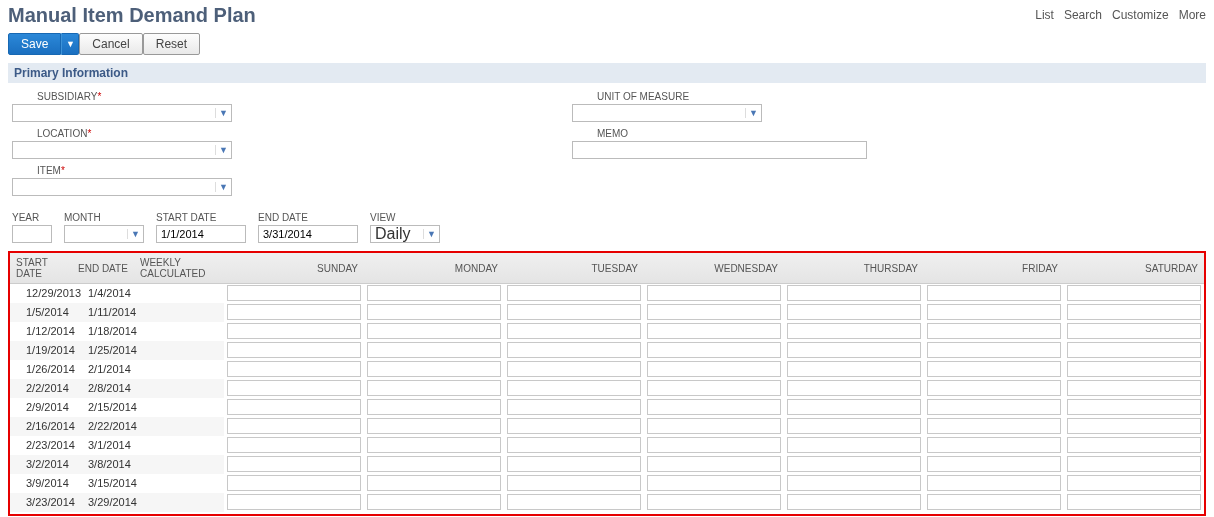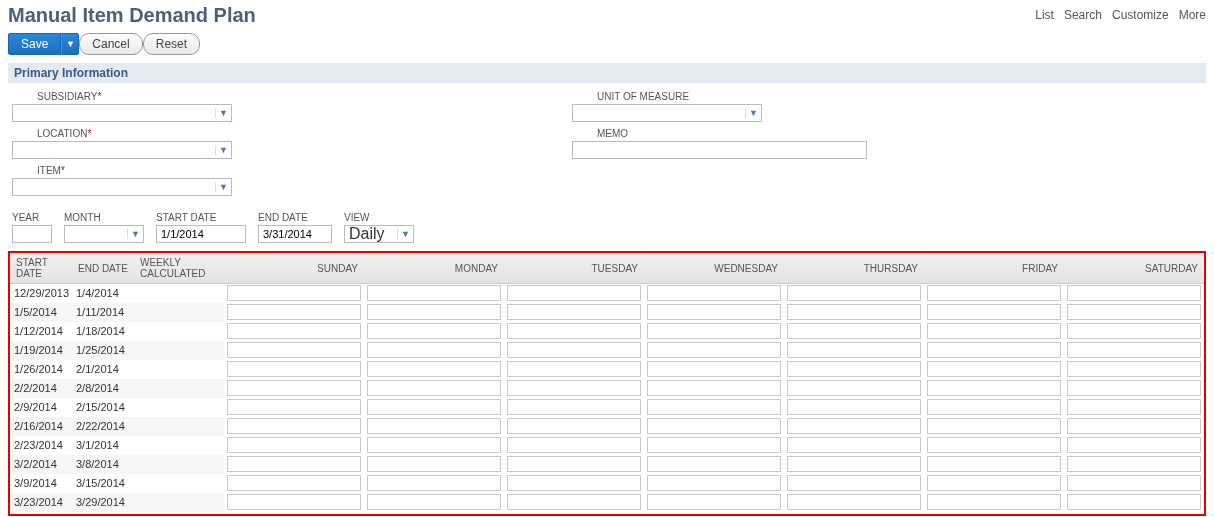--- a/index.html
+++ b/index.html
@@ -34,21 +34,21 @@
       gap: 0;
       margin: 6px 0 8px 0;
       align-items: center;
     }
     .btn {
       border: 1px solid #999;
       background: linear-gradient(#fdfdfd, #e9e9e9);
       color: #444;
       font-size: 12px;
       padding: 3px 12px;
-      border-radius: 10px;
+      border-radius: 2px;
       cursor: pointer;
     }
     .btn-split {
       display: inline-flex;
     }
     .btn-primary {
       background: linear-gradient(#2b88d8, #1a6fc0);
       border: 1px solid #1768b3;
       color: #fff;
       padding: 3px 12px;
@@ -150,21 +150,21 @@
       text-transform: uppercase;
     }
     table.grid thead th.day { text-align: right; }
     table.grid tbody td {
       font-size: 11px;
       padding: 1px 3px;
       height: 19px;
       vertical-align: middle;
     }
     table.grid tbody td.datec {
-      padding-left: 4px;
+      padding-left: 16px;
       color: #333;
     }
     table.grid tbody tr:nth-child(even) td.datec,
     table.grid tbody tr:nth-child(even) td.wk {
       background: #f6f6f6;
     }
     .cell-input {
       width: 100%;
       height: 16px;
       border: 1px solid #c8c8c8;
@@ -252,21 +252,21 @@
       <div class="select-txt"></div>
       <div class="caret">▼</div>
     </div>
   </div>
   <div class="filter-item">
     <div class="filter-label">START DATE</div>
     <input class="text-ctl" style="width: 90px;" value="1/1/2014">
   </div>
   <div class="filter-item">
     <div class="filter-label">END DATE</div>
-    <input class="text-ctl" style="width: 74px;" value="3/31/2014">
+    <input class="text-ctl" style="width: 100px;" value="3/31/2014">
   </div>
   <div class="filter-item">
     <div class="filter-label">VIEW</div>
     <div class="select-ctl" style="width:70px">
       <div class="select-txt">Daily</div>
       <div class="caret">▼</div>
     </div>
   </div>
 </div>
 

